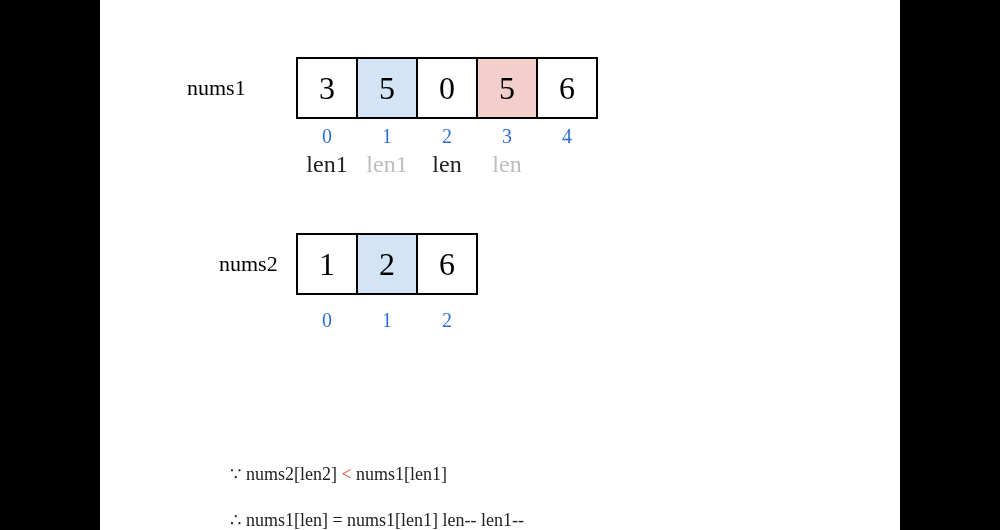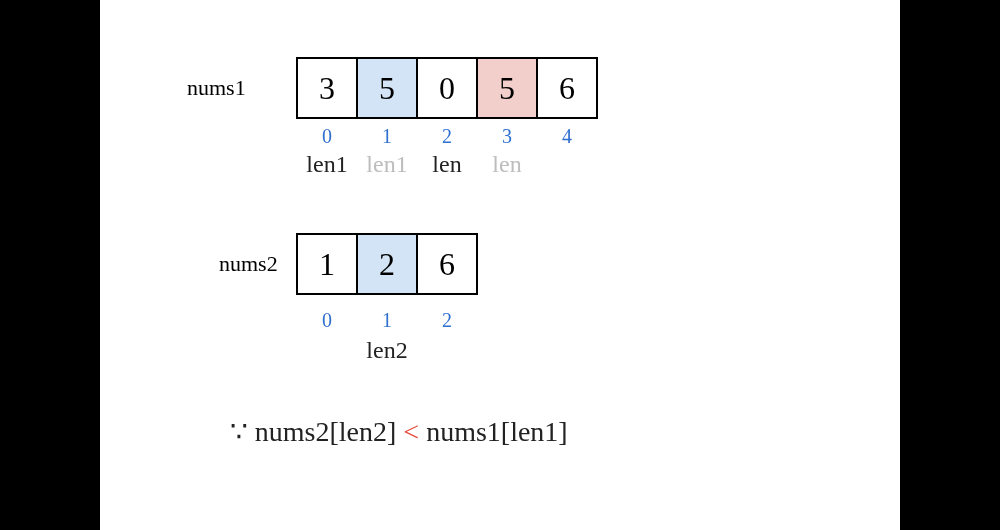--- a/index.html
+++ b/index.html
@@ -65,23 +65,24 @@
     text-align: center;
     font-size: 20px;
   }
   .slot:first-child { margin-left: 0; }
   .idx-row .slot { color: #2f6fd0; }
   .ptr-row .slot { color: #222; font-size: 24px; }
   .ptr-row .faded { color: #bdbdbd; }
 
   .expr {
     position: absolute;
-    font-size: 28px;
+    font-size: 18px;
     color: #222;
     white-space: nowrap;
+    margin-top: 48px;
   }
   .lt { color: #e84a3a; }
 </style>
 </head>
 <body>
 
 <div class="sidebar-left"></div>
 <div class="sidebar-right"></div>
 
 <div class="stage">
@@ -119,27 +120,26 @@
       <div class="cell hblue">2</div>
       <div class="cell">6</div>
     </div>
 
   <div class="idx-row" id="nums2-idx" style="left:196px; top:292px;">
       <div class="slot">0</div>
       <div class="slot">1</div>
       <div class="slot">2</div>
     </div>
 
-  <div class="ptr-row" id="nums2-ptr" style="left:196px; top:320px;">
-      <div class="slot"></div>
-      <div class="slot">len2</div>
-      <div class="slot"></div>
-    </div>
 
   <div class="expr" style="left:130px; top:398px;">
     <span>∵ </span>
     <span>nums2[len2] </span>
     <span class="lt">&lt;</span>
     <span> nums1[len1]</span>
   </div>
 
+  <div class="expr" style="left:130px; top:444px;">
+    <span>∴ </span>
+    <span>nums1[len] = nums1[len1]   len-- len1--</span>
+  </div>
 
 </div>
 
 </body></html>

